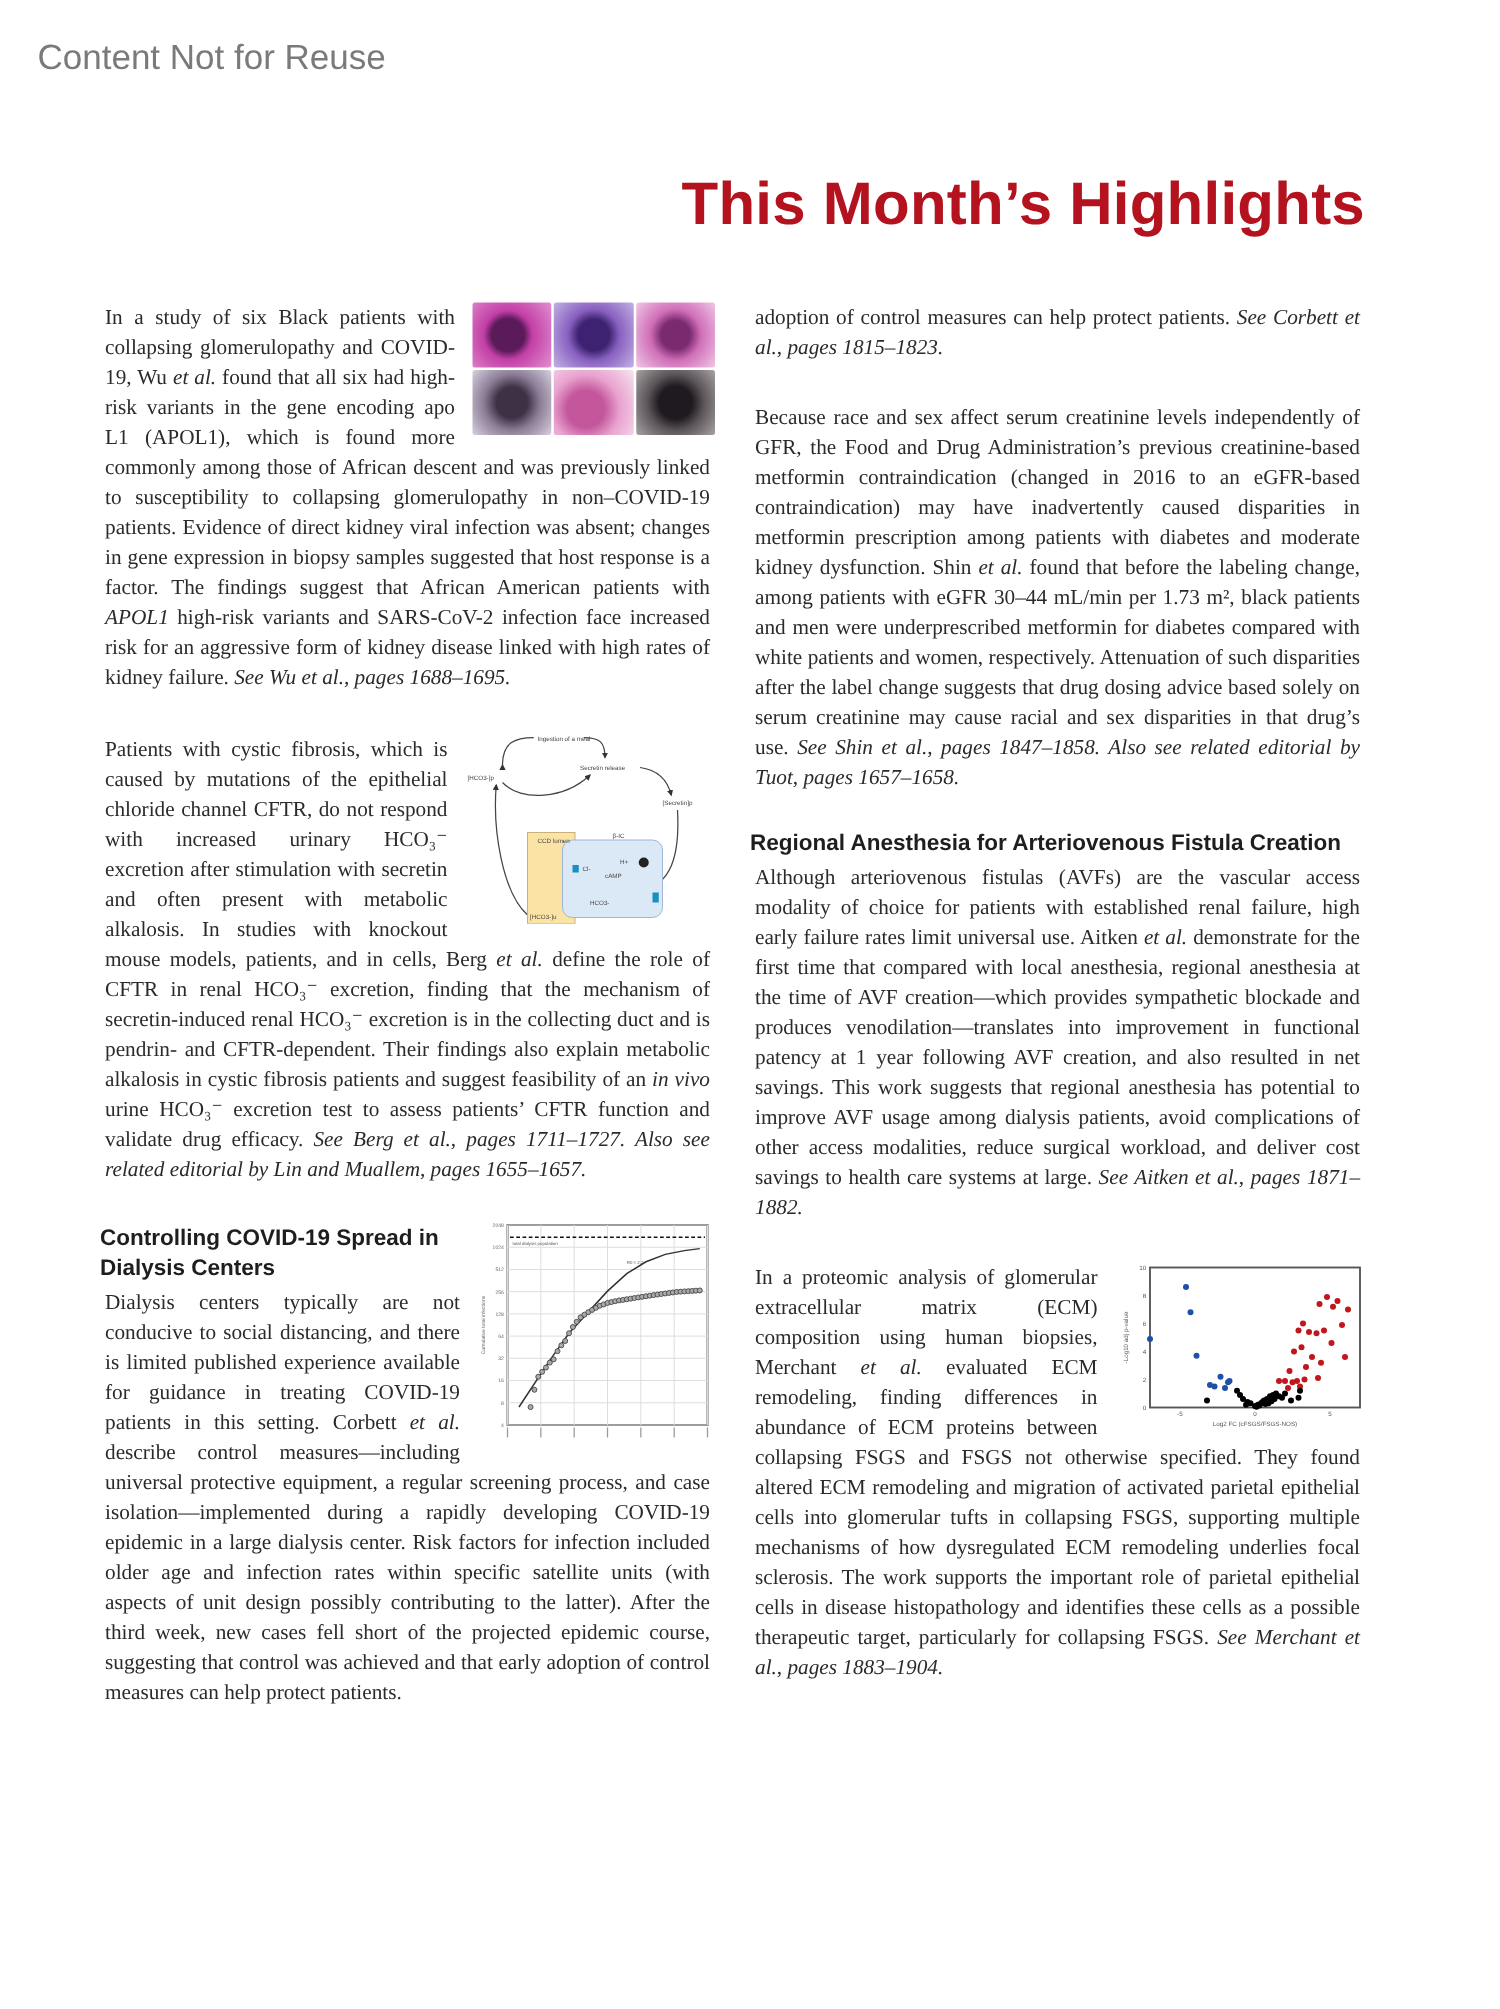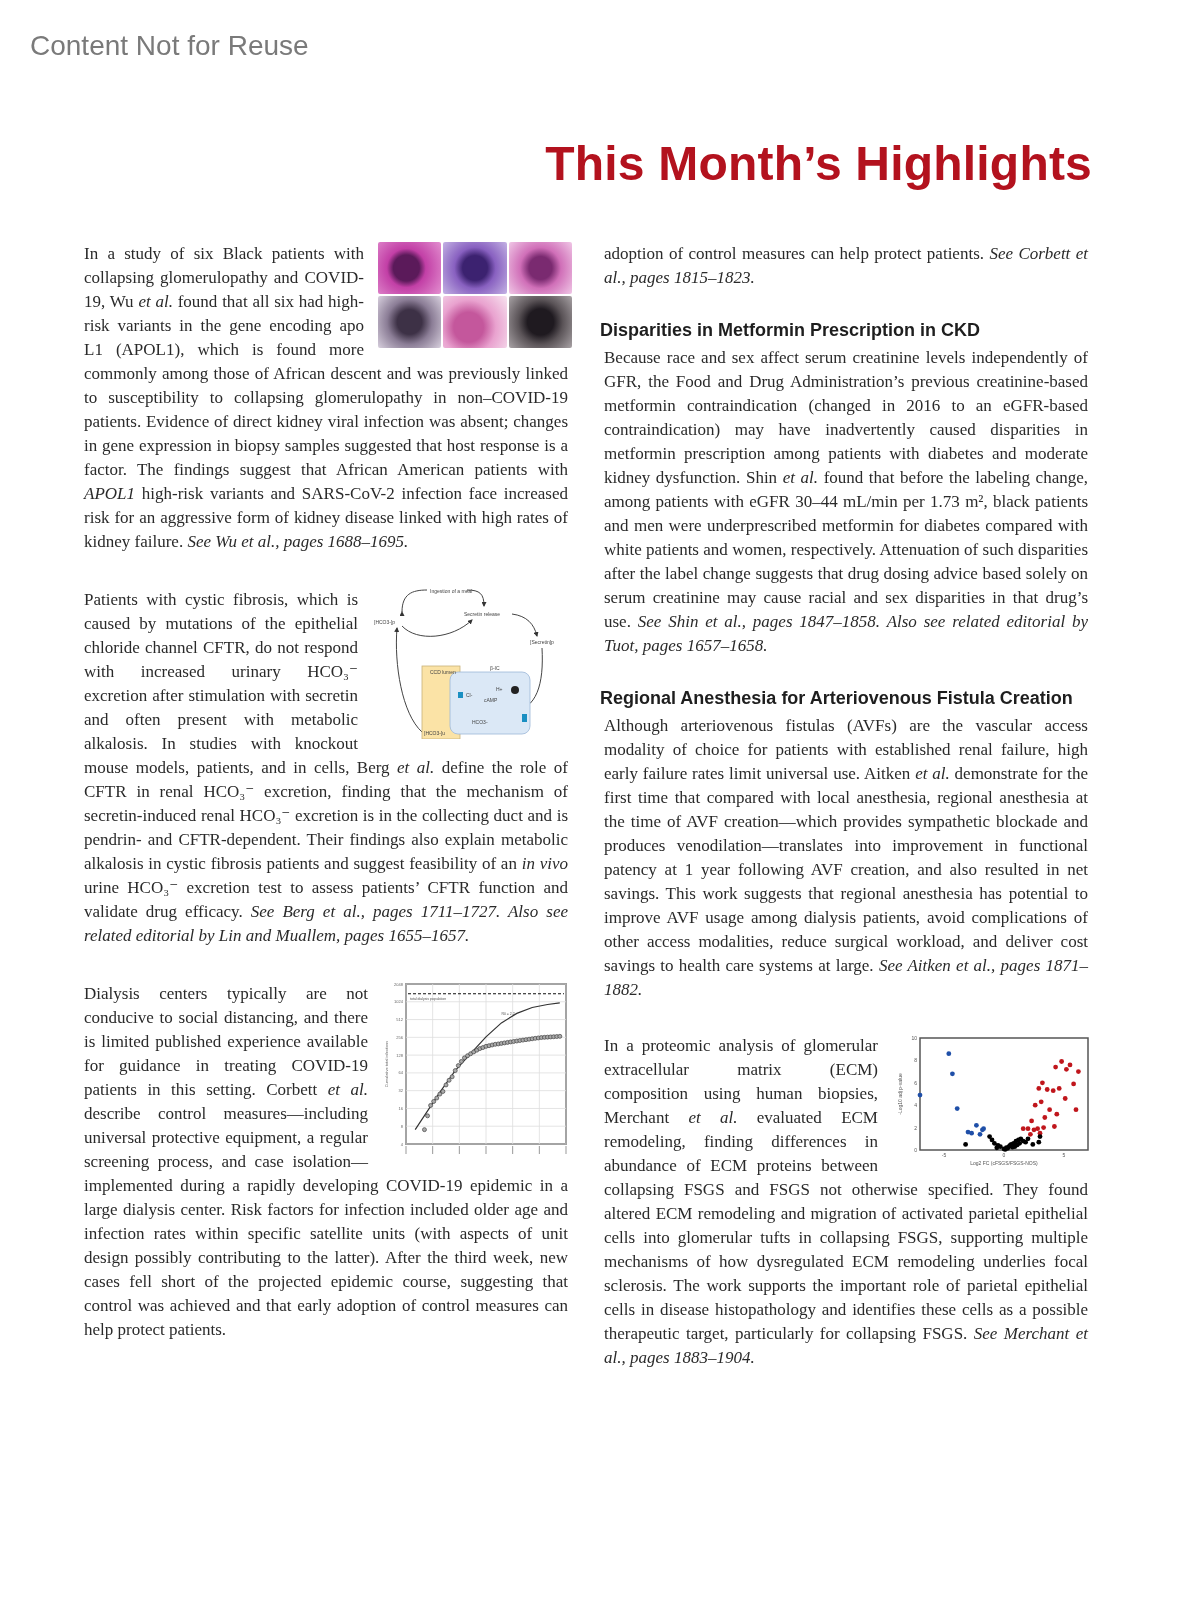--- a/index.html
+++ b/index.html
@@ -175,31 +175,31 @@
           <circle cx="159.3846153846154" cy="61.534494457383715" r="2" fill="#aaa" stroke="#444" stroke-width="0.7"></circle>
           <circle cx="162.46153846153845" cy="61.33333333333334" r="2" fill="#aaa" stroke="#444" stroke-width="0.7"></circle>
           <circle cx="165.53846153846155" cy="61.133737681364366" r="2" fill="#aaa" stroke="#444" stroke-width="0.7"></circle>
           <circle cx="168.6153846153846" cy="60.93568332393859" r="2" fill="#aaa" stroke="#444" stroke-width="0.7"></circle>
           <circle cx="171.6923076923077" cy="60.73914663933422" r="2" fill="#aaa" stroke="#444" stroke-width="0.7"></circle>
           <circle cx="174.76923076923077" cy="60.54410454473859" r="2" fill="#aaa" stroke="#444" stroke-width="0.7"></circle>
           <circle cx="177.84615384615384" cy="60.35053447997886" r="2" fill="#aaa" stroke="#444" stroke-width="0.7"></circle>
           <text x="6" y="88" font-size="4" fill="#666" text-anchor="middle" transform="rotate(-90 6 88)" font-family="Liberation Sans, sans-serif">Cumulative total infections</text>
         </svg>
     </div>
+    <h2 class="headline">Controlling COVID-19 Spread in Dialysis Centers</h2>
     <p class="body"><span>Dialysis centers typically are not conducive to social distancing, and there is limited published experience available for guidance in treating COVID-19 patients in this setting. Corbett </span><i>et al.</i><span> describe control measures—including universal protective equipment, a regular screening process, and case isolation—implemented during a rapidly developing COVID-19 epidemic in a large dialysis center. Risk factors for infection included older age and infection rates within specific satellite units (with aspects of unit design possibly contributing to the latter). After the third week, new cases fell short of the projected epidemic course, suggesting that control was achieved and that early adoption of control measures can help protect patients. </span></p>
   </div>
 </div>
 
 <div class="col right">
   <p class="body">adoption of control measures can help protect patients. <span class="cite">See Corbett et al., pages 1815–1823.</span></p>
 
   <div class="gap"></div>
 
   <div class="article">
-    <h2 class="headline">Disparities in Metformin Prescription in CKD</h2>
     <p class="body"><span>Because race and sex affect serum creatinine levels independently of GFR, the Food and Drug Administration’s previous creatinine-based metformin contraindication (changed in 2016 to an eGFR-based contraindication) may have inadvertently caused disparities in metformin prescription among patients with diabetes and moderate kidney dysfunction. Shin </span><i>et al.</i><span> found that before the labeling change, among patients with eGFR 30–44 mL/min per 1.73 m², black patients and men were underprescribed metformin for diabetes compared with white patients and women, respectively. Attenuation of such disparities after the label change suggests that drug dosing advice based solely on serum creatinine may cause racial and sex disparities in that drug’s use. </span><span class="cite">See Shin et al., pages 1847–1858. Also see related editorial by Tuot, pages 1657–1658.</span></p>
   </div>
 
   <div class="gap"></div>
 
   <div class="article">
     <h2 class="headline">Regional Anesthesia for Arteriovenous Fistula Creation</h2>
     <p class="body"><span>Although arteriovenous fistulas (AVFs) are the vascular access modality of choice for patients with established renal failure, high early failure rates limit universal use. Aitken </span><i>et al.</i><span> demonstrate for the first time that compared with local anesthesia, regional anesthesia at the time of AVF creation—which provides sympathetic blockade and produces venodilation—translates into improvement in functional patency at 1 year following AVF creation, and also resulted in net savings. This work suggests that regional anesthesia has potential to improve AVF usage among dialysis patients, avoid complications of other access modalities, reduce surgical workload, and deliver cost savings to health care systems at large. </span><span class="cite">See Aitken et al., pages 1871–1882.</span></p>
   </div>
 

